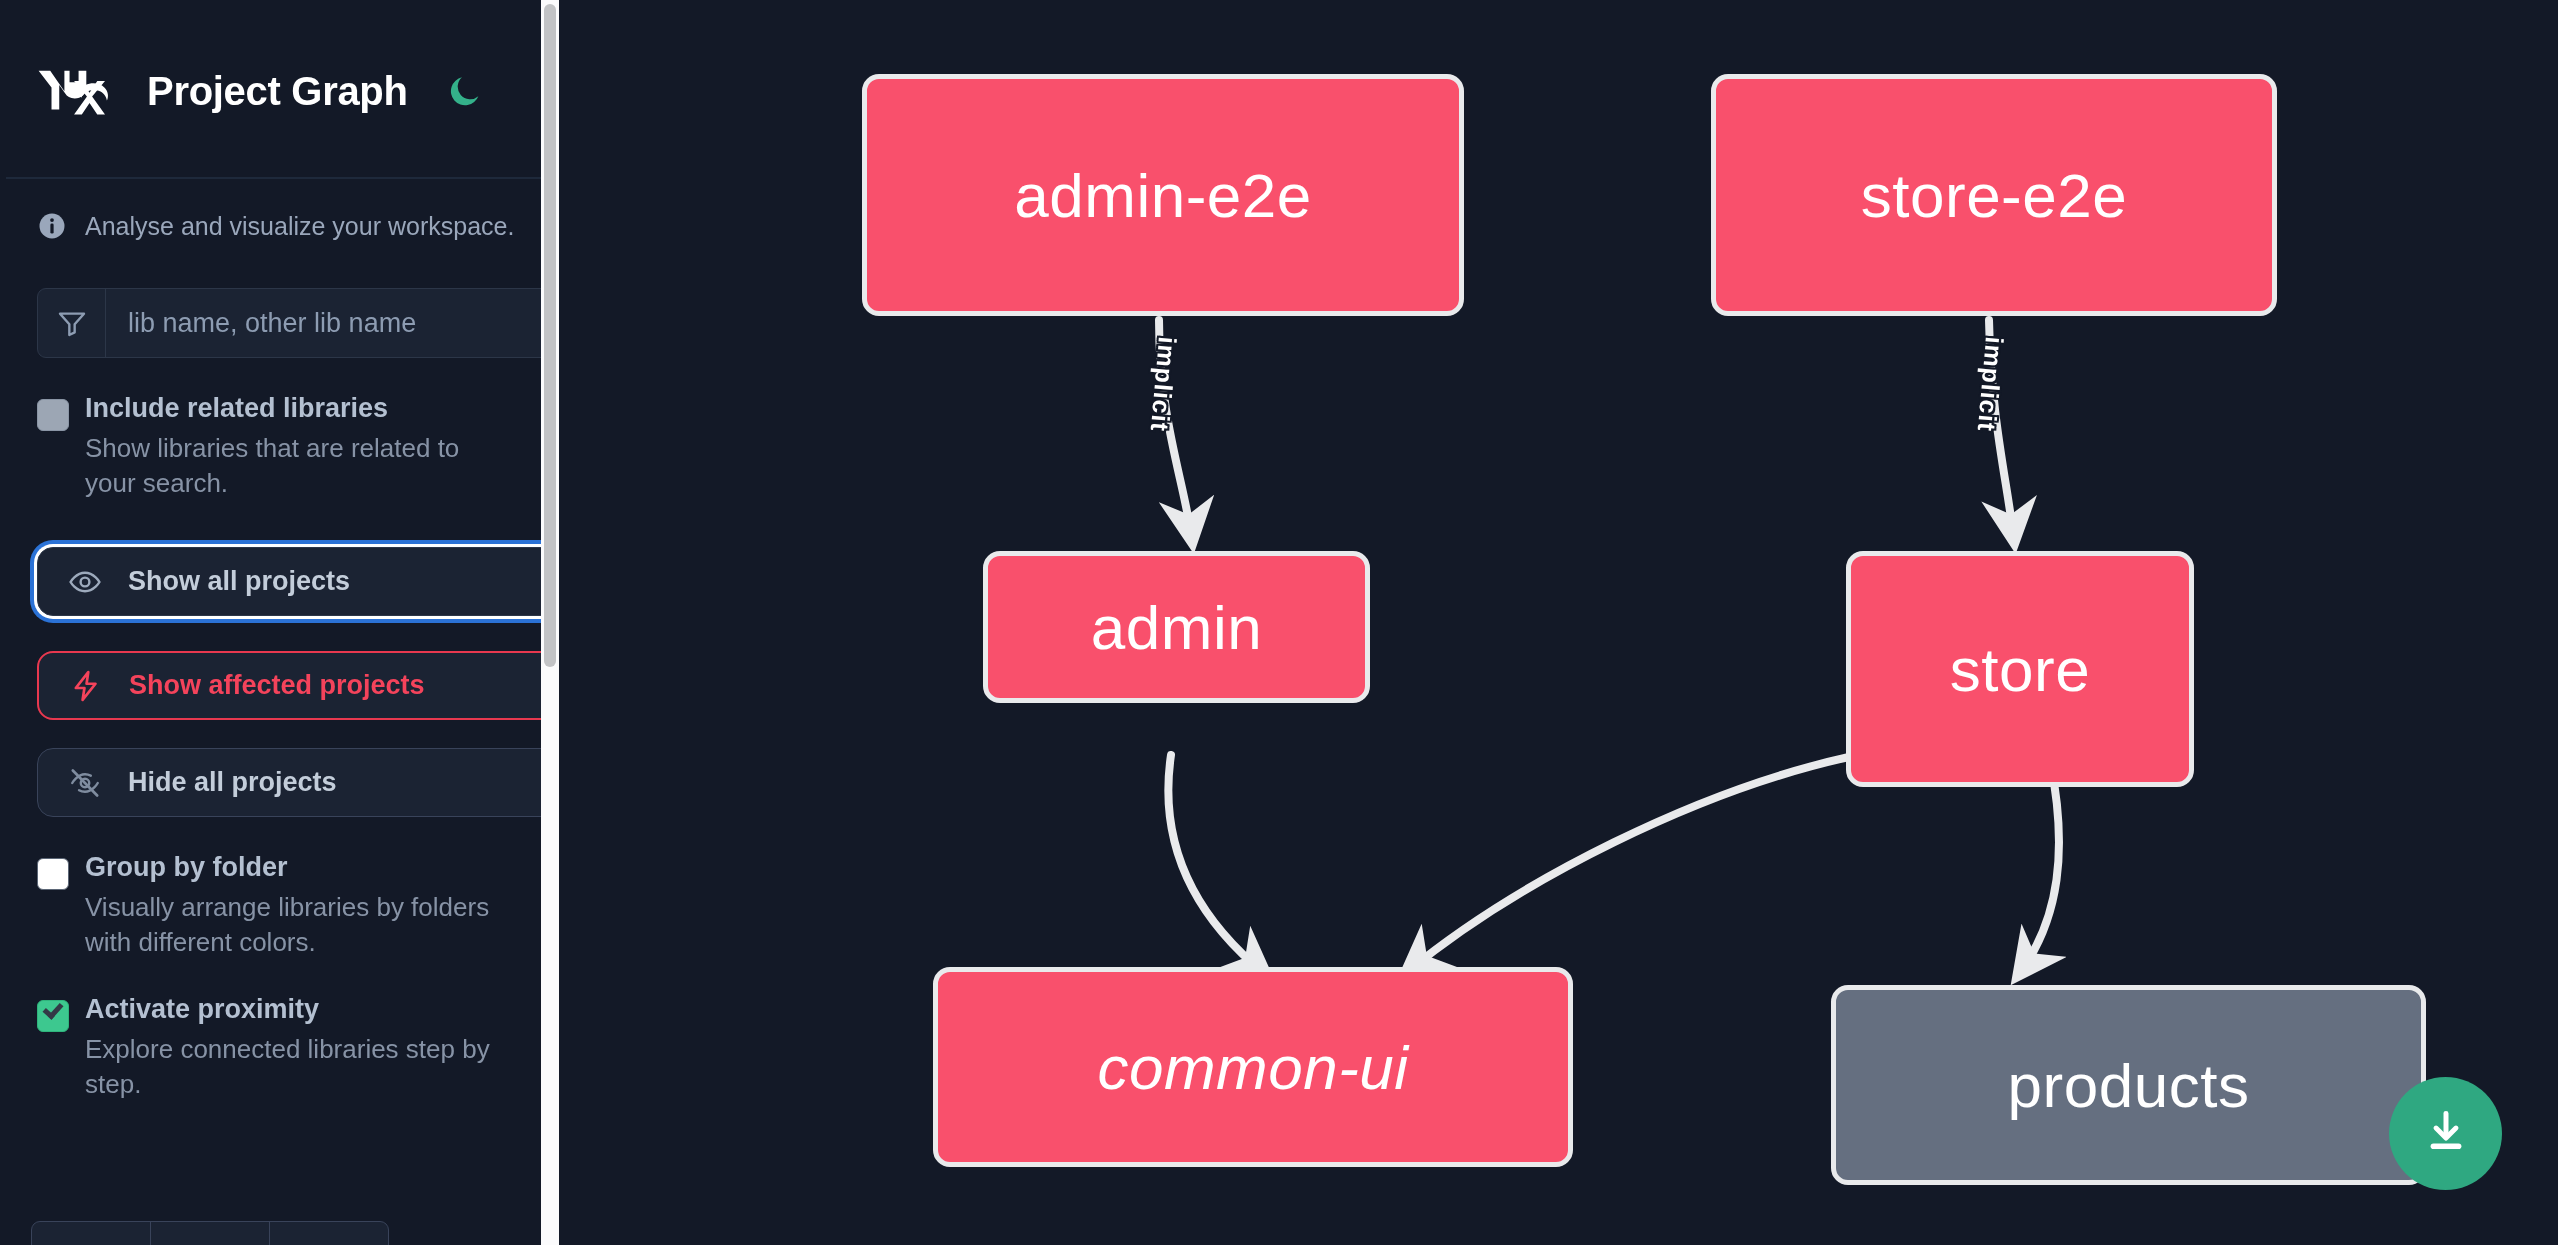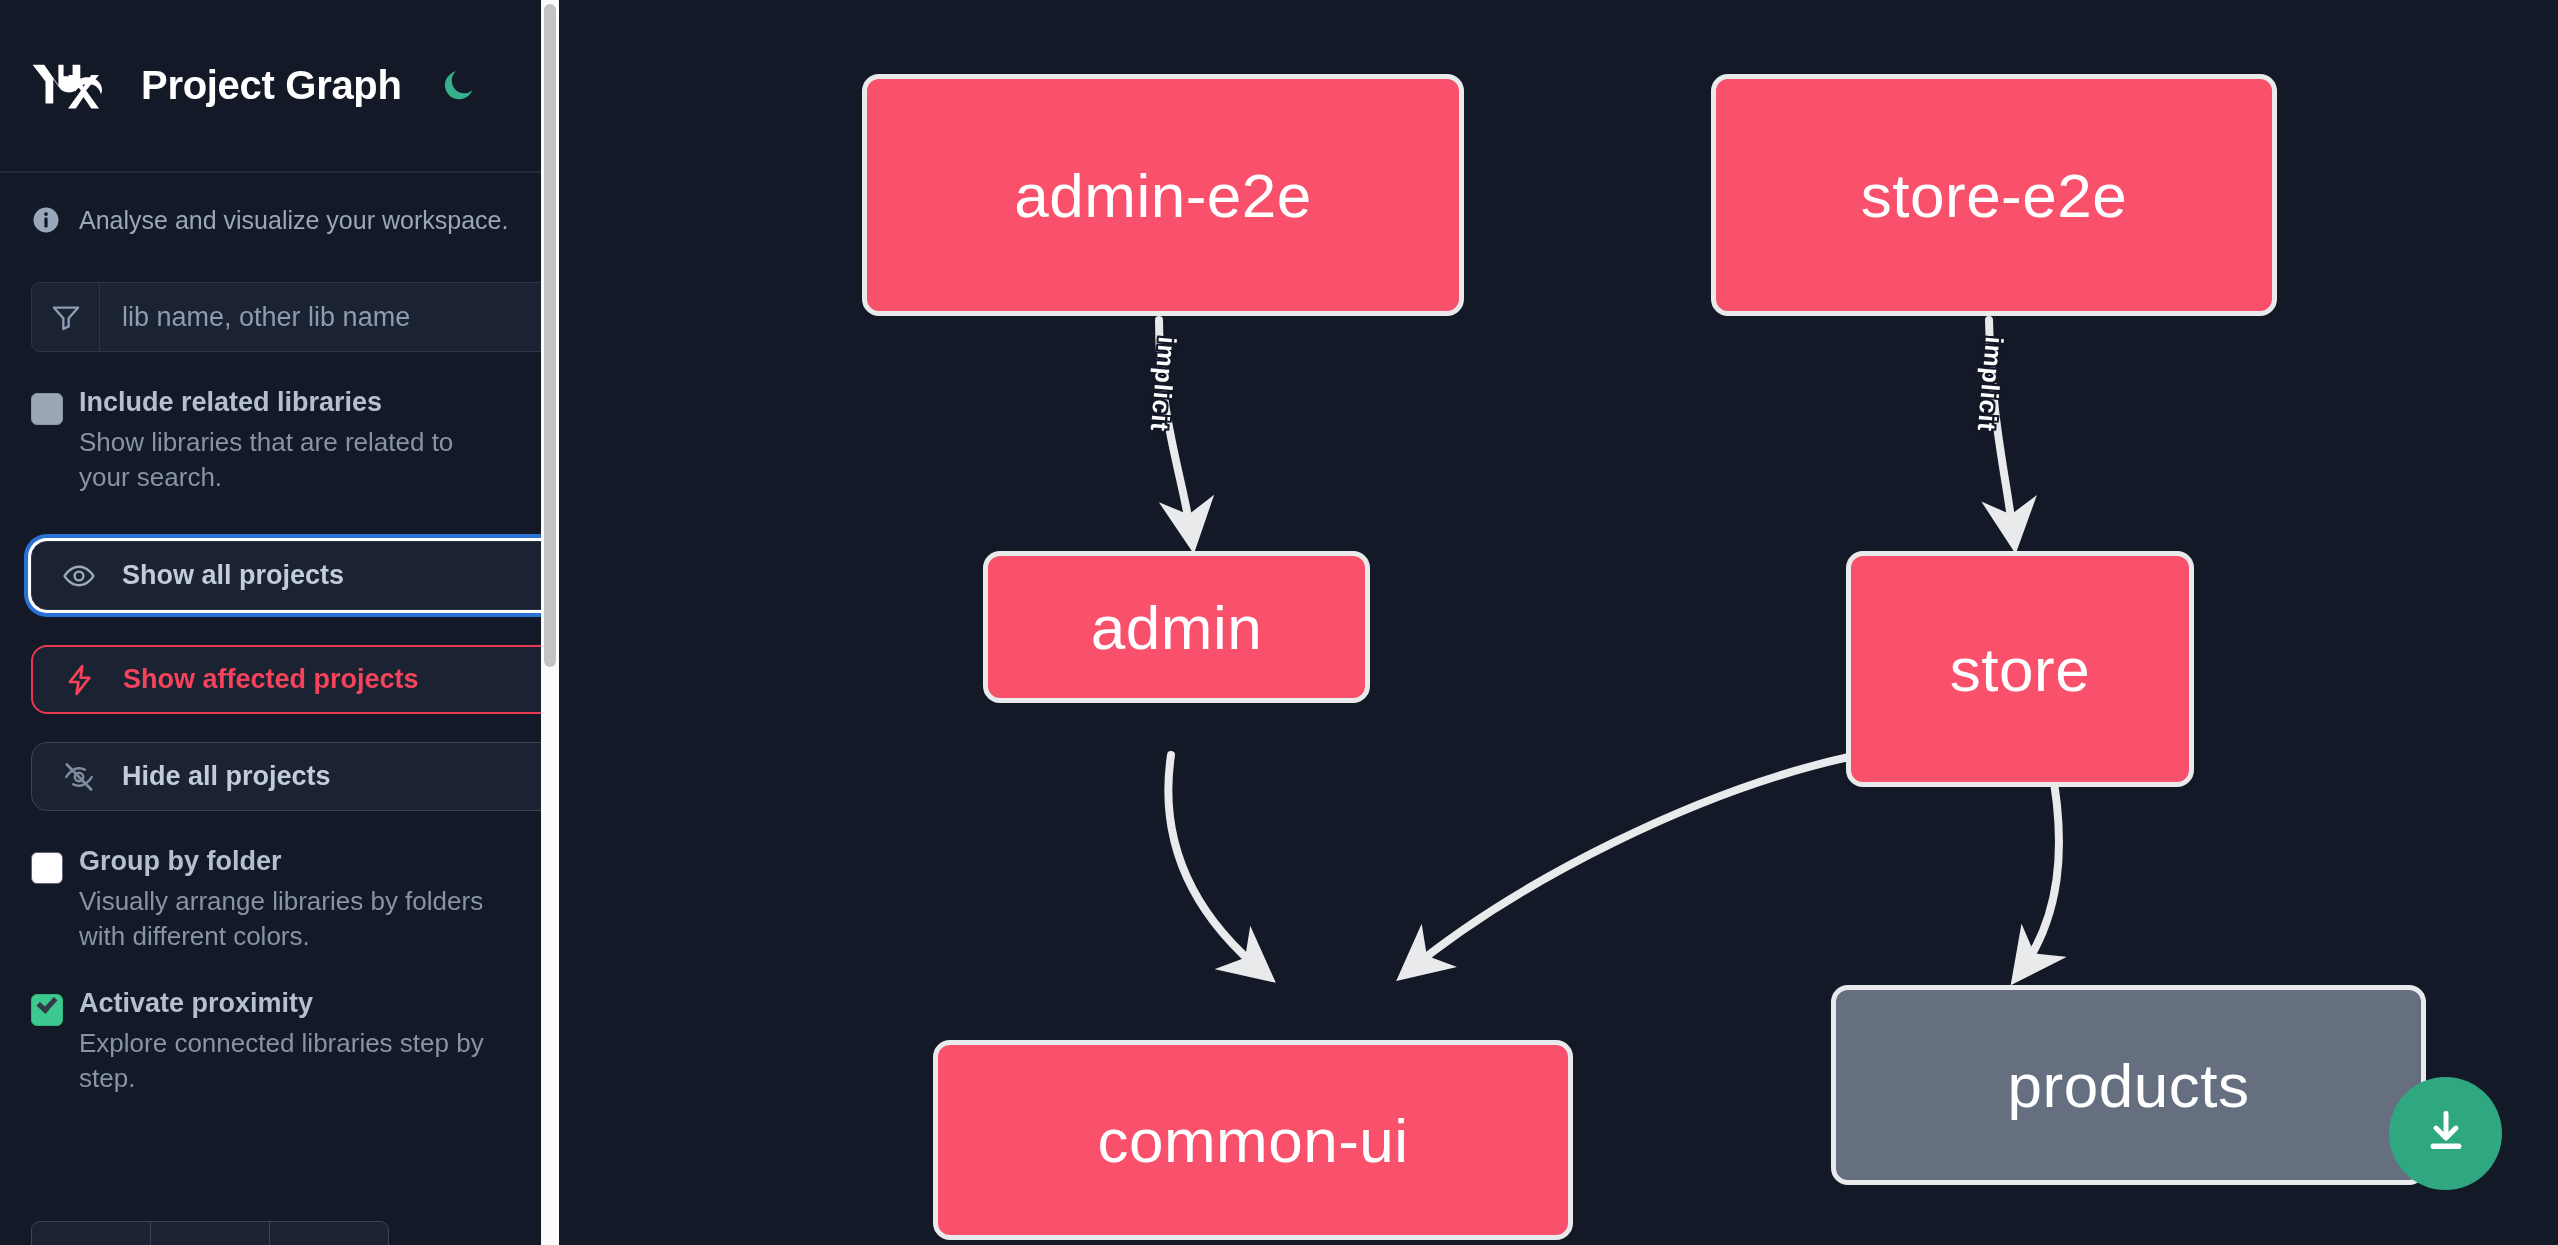--- a/index.html
+++ b/index.html
@@ -23,21 +23,21 @@
     position: relative;
     width: 559px;
     height: 1245px;
     background: #131927;
     flex: 0 0 559px;
     overflow: hidden;
   }
   .sb-inner {
     width: 655px;
     height: 1245px;
-    padding: 0;
+    padding: 6px;
   }
   .sb-header {
     height: 173px;
     display: flex;
     align-items: center;
     padding-left: 31px;
     border-bottom: 2px solid #1e293b;
   }
   .nx-logo { width: 78px; height: 58px; flex: 0 0 78px; }
   .app-title {
@@ -413,21 +413,21 @@
     </div>
 
     <div class="gnode n-pink" style="left:424px;top:551px;width:387px;height:152px;">
       <span>admin</span>
     </div>
 
     <div class="gnode n-pink" style="left:1287px;top:551px;width:348px;height:236px;">
       <span>store</span>
     </div>
 
-    <div class="gnode n-pink" style="left:374px;top:1040px;width:640px;height:200px;">
+    <div class="gnode n-pink" style="left:374px;top:967px;width:640px;height:200px;font-style:italic;">
       <span>common-ui</span>
     </div>
 
     <div class="gnode n-grey" style="left:1272px;top:985px;width:595px;height:200px;">
       <span>products</span>
     </div>
 
     <span class="edge-label" style="left:623px;top:338px;transform:rotate(95deg);">implicit</span>
     <span class="edge-label" style="left:1450px;top:338px;transform:rotate(95deg);">implicit</span>
 

